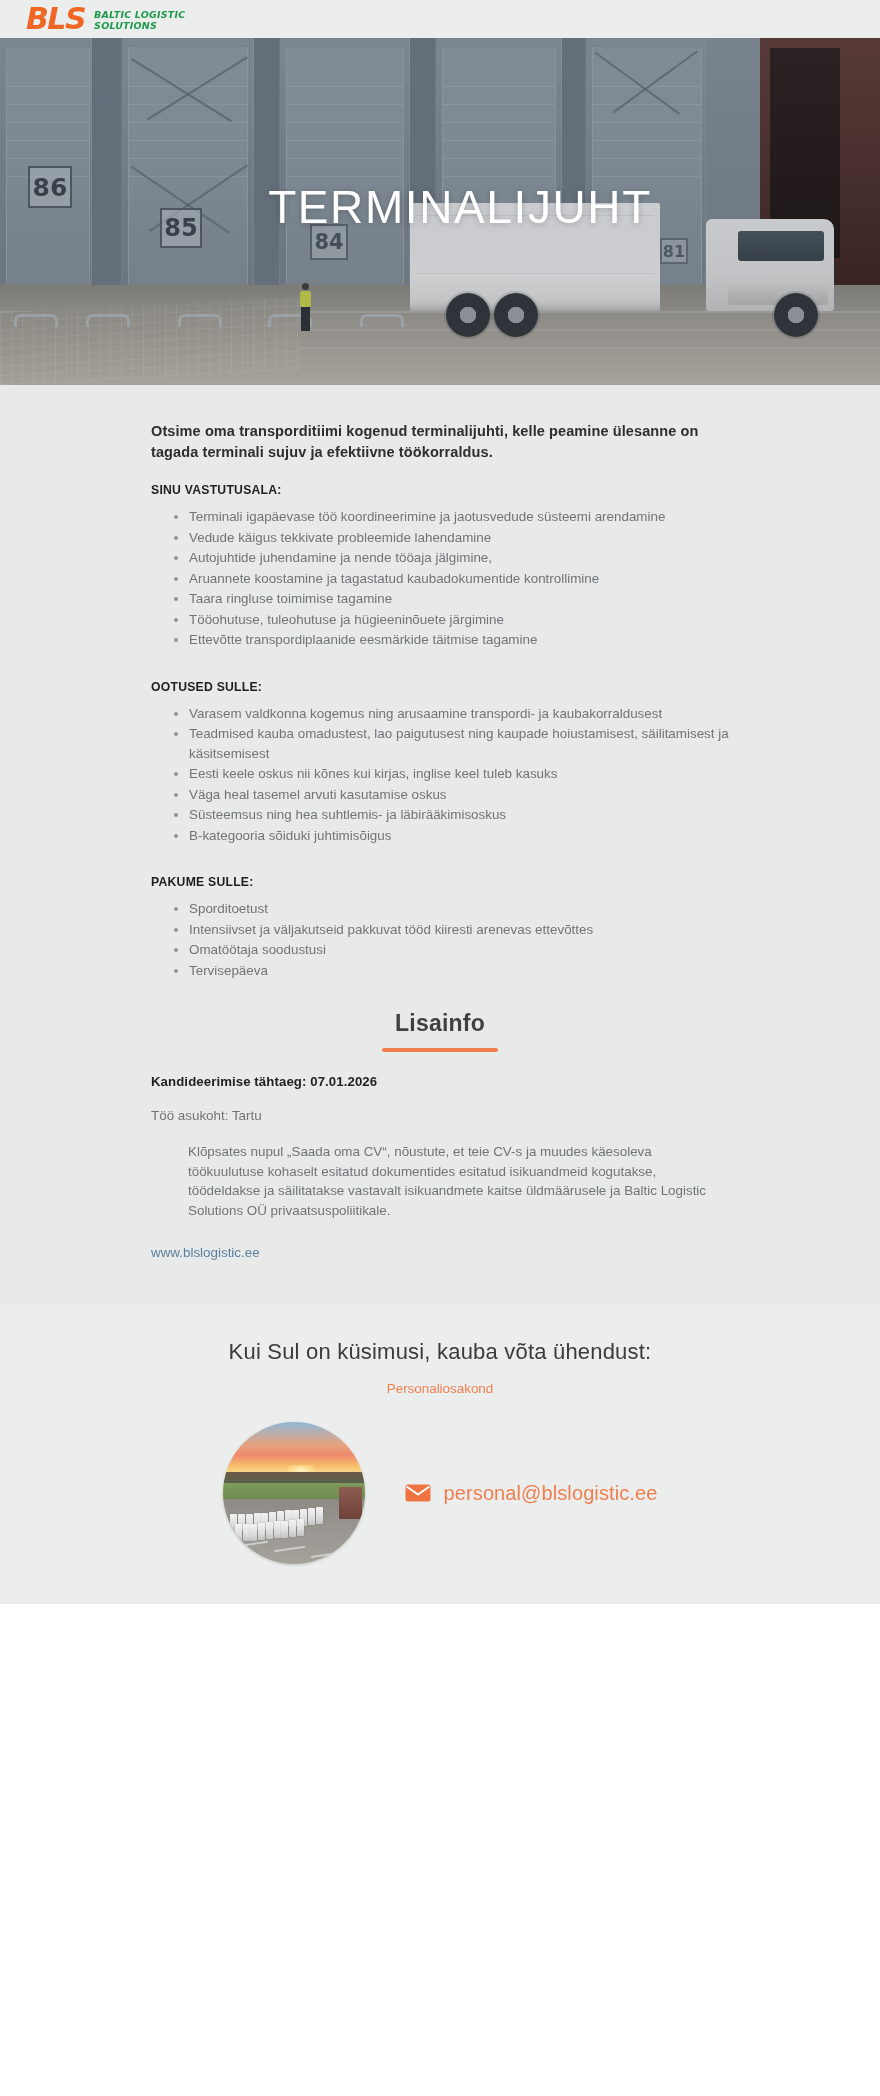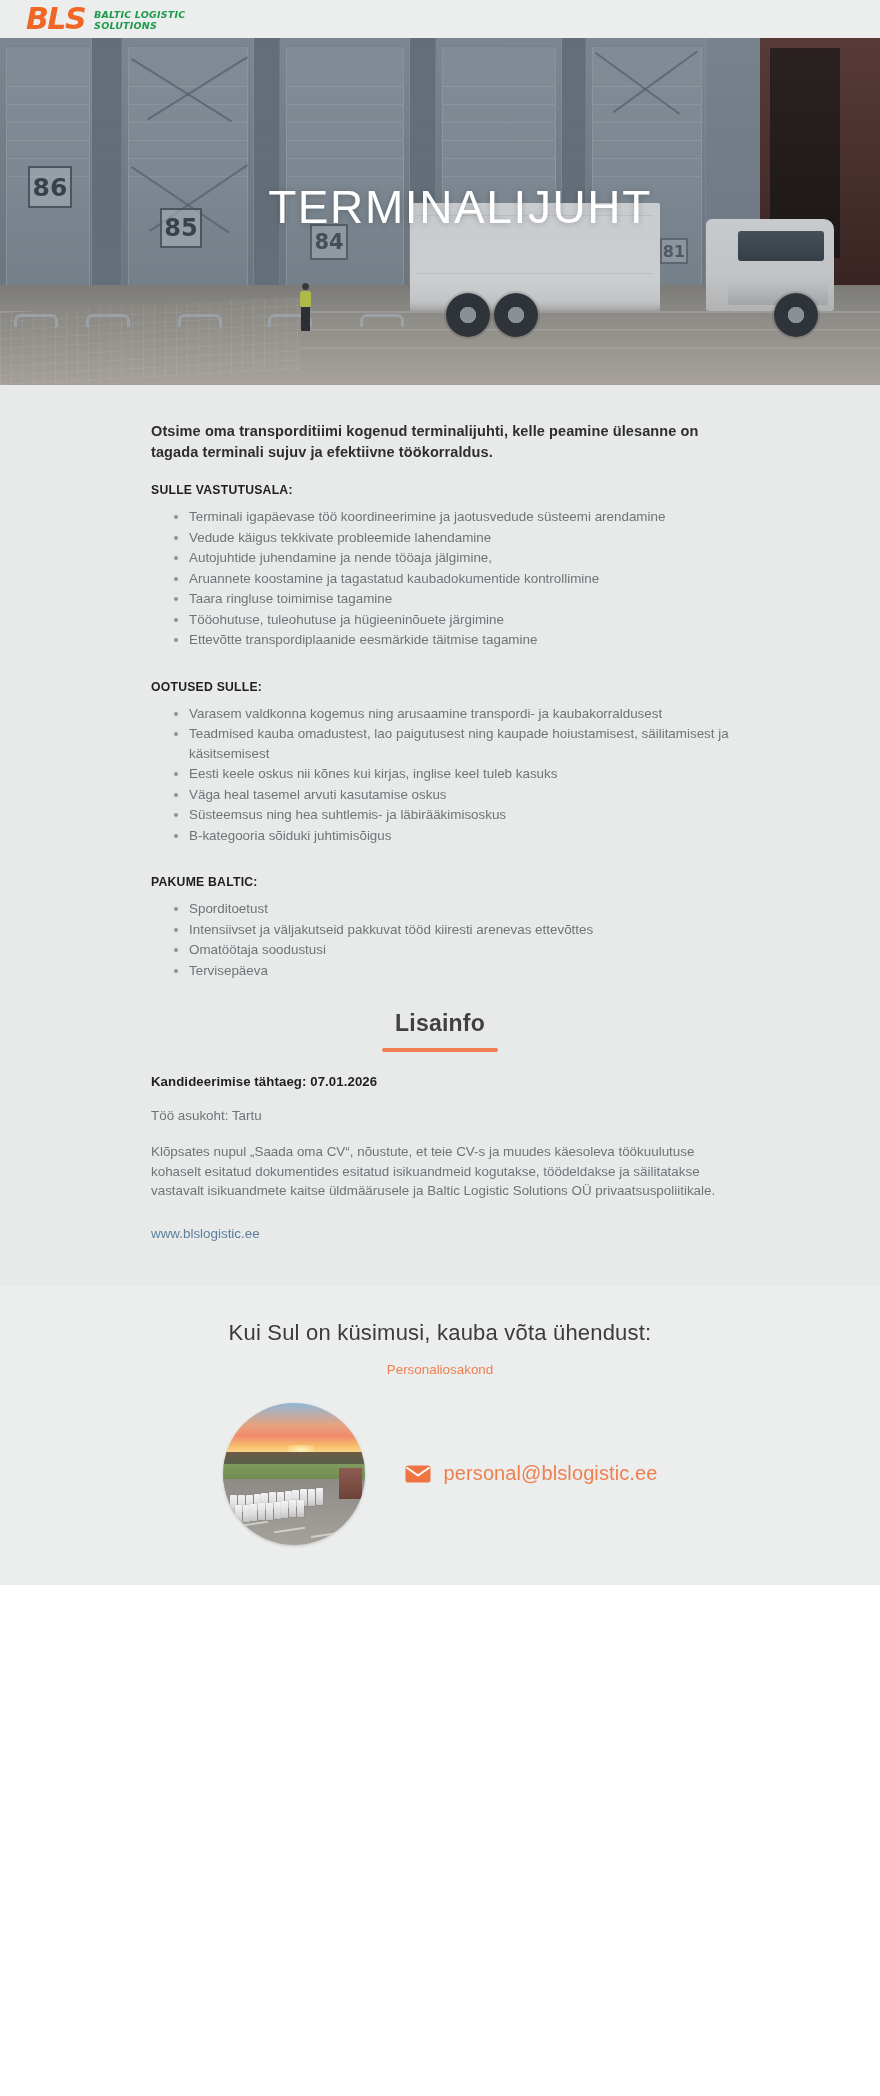--- a/index.html
+++ b/index.html
@@ -237,21 +237,21 @@
     width: 116px; height: 4px; border-radius: 2px;
     background: #ef7f4f;
     margin: 11px auto 0 auto;
   }
   .deadline {
     color: #1f1f1f; font-size: 13.2px; font-weight: 700;
     margin-bottom: 19px; letter-spacing: 0.1px;
   }
   .location { color: #6f7477; font-size: 13.4px; margin-bottom: 19px; }
   .consent {
-    color: #6f7477; font-size: 13.4px; line-height: 19.5px; margin-bottom: 23px;
+    color: #6f7477; font-size: 13.4px; line-height: 19.5px; margin-bottom: 23px; margin-left: 37px;
   }
   .weblink {
     color: #5b7f9b; font-size: 13.4px; text-decoration: none;
   }
 
   
   .footer {
     background: #eceded;
     padding: 34px 0 40px 0;
     text-align: center;
@@ -413,21 +413,21 @@
     <div class="hero-overlay"></div>
     <div class="hero-title">TERMINALIJUHT</div>
   </div>
 
   <div class="content">
     <div class="col">
 
       <p class="lead">Otsime oma transporditiimi kogenud terminalijuhti, kelle peamine ülesanne on tagada terminali sujuv ja efektiivne töökorraldus.</p>
 
       
-      <h3 class="sec-head">SULLE VASTUTUSALA:</h3>
+      <h3 class="sec-head">SINU VASTUTUSALA:</h3>
       <ul class="blist">
         <li>Terminali igapäevase töö koordineerimine ja jaotusvedude süsteemi arendamine</li>
         <li>Vedude käigus tekkivate probleemide lahendamine</li>
         <li>Autojuhtide juhendamine ja nende tööaja jälgimine,</li>
         <li>Aruannete koostamine ja tagastatud kaubadokumentide kontrollimine</li>
         <li>Taara ringluse toimimise tagamine</li>
         <li>Tööohutuse, tuleohutuse ja hügieeninõuete järgimine</li>
         <li>Ettevõtte transpordiplaanide eesmärkide täitmise tagamine</li>
       </ul>
 
@@ -436,21 +436,21 @@
       <ul class="blist">
         <li>Varasem valdkonna kogemus ning arusaamine transpordi- ja kaubakorraldusest</li>
         <li>Teadmised kauba omadustest, lao paigutusest ning kaupade hoiustamisest, säilitamisest ja käsitsemisest</li>
         <li>Eesti keele oskus nii kõnes kui kirjas, inglise keel tuleb kasuks</li>
         <li>Väga heal tasemel arvuti kasutamise oskus</li>
         <li>Süsteemsus ning hea suhtlemis- ja läbirääkimisoskus</li>
         <li>B-kategooria sõiduki juhtimisõigus</li>
       </ul>
 
       
-      <h3 class="sec-head">PAKUME BALTIC:</h3>
+      <h3 class="sec-head">PAKUME SULLE:</h3>
       <ul class="blist">
         <li>Sporditoetust</li>
         <li>Intensiivset ja väljakutseid pakkuvat tööd kiiresti arenevas ettevõttes</li>
         <li>Omatöötaja soodustusi</li>
         <li>Tervisepäeva</li>
       </ul>
 
       
       <div class="lisainfo-wrap">
         <div class="lisainfo">Lisainfo</div>

